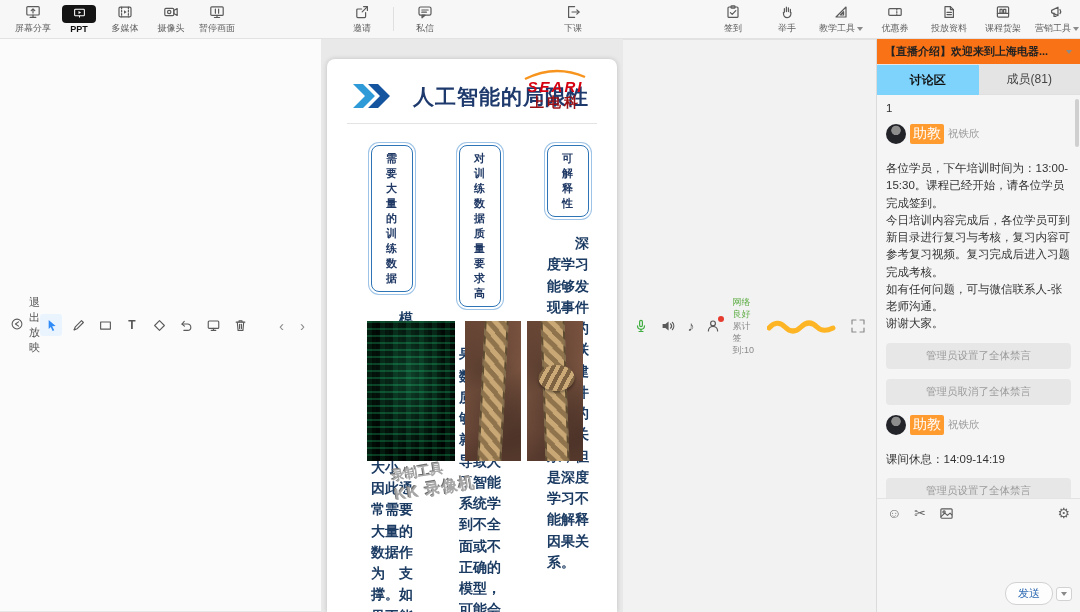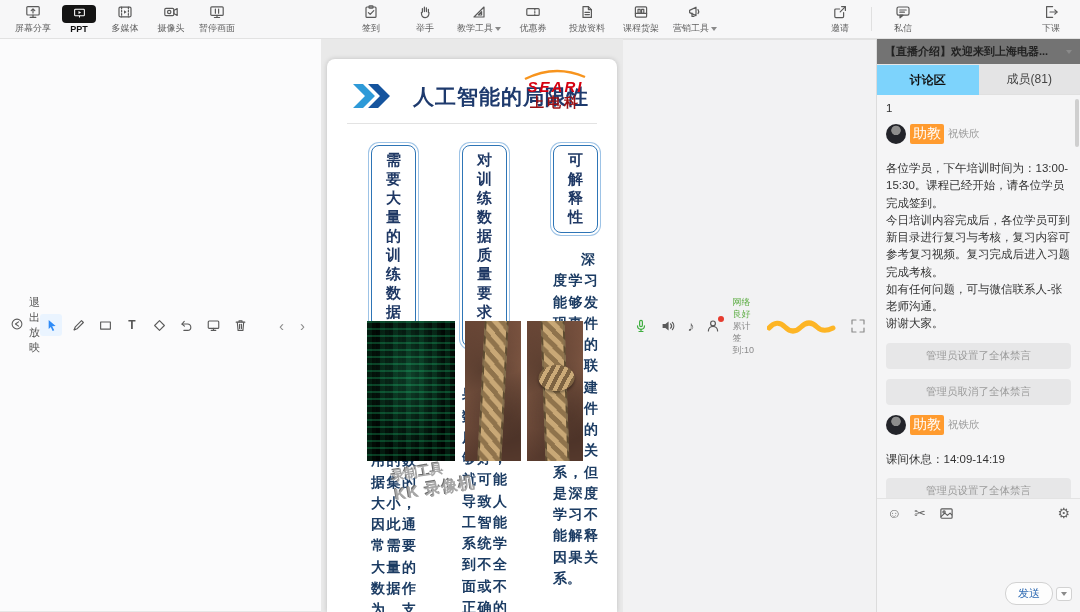--- a/index.html
+++ b/index.html
@@ -56,21 +56,21 @@
   .header-line { position:absolute; left:20px; right:20px; top:64px; height:1px; background:#e3e3e3; }
 
   .logo { position:absolute; right:30px; top:10px; text-align:center; line-height:1.05; }
   .logo .swoosh { display:block; margin:0 auto -2px auto; }
   .logo .brand { font-size:15px; font-weight:bold; color:#d6000f; letter-spacing:2px; font-style:italic; }
   .logo .sub { font-size:14px; font-weight:bold; color:#9b1013; letter-spacing:3px; }
 
   .columns { position:absolute; left:44px; right:44px; top:86px;
              display:grid; grid-template-columns:repeat(3,1fr); column-gap:46px; }
   .col { display:flex; flex-direction:column; align-items:center; }
-  .col-head { display:inline-block; padding:5px 14px; font-size:15px; font-weight:bold; color:#1f3864;
+  .col-head { display:inline-block; padding:5px 14px; font-size:11px; font-weight:bold; color:#1f3864;
               border:1px solid #2e75b6; border-radius:8px;
               box-shadow:0 0 0 2px #fff, 0 0 0 3px #9dc3e6; background:#fff; }
   .col-body { margin-top:16px; font-size:14px; color:#1c3c63; line-height:1.52;
               text-indent:2em; text-align:justify; font-weight:600; }
 
   .images { position:absolute; left:40px; right:24px; top:262px; height:140px;
             display:flex; gap:10px; }
   .img { position:relative; overflow:hidden; }
 
   .img-matrix { width:238px;
@@ -121,21 +121,21 @@
   .sb-text { font-size:9px; line-height:1.35; }
   .net { color:#5fae46; }
   .checkin { color:#8a8a8a; }
   .scribble { display:flex; align-items:center; margin-left:2px; }
   .resize { margin-left:auto; display:flex; align-items:center; cursor:pointer; }
 
   
   .sidebar { width:204px; background:#f5f5f6; border-left:1px solid #dcdcdc;
              display:flex; flex-direction:column; min-height:0; }
   .sb-header { flex:0 0 26px; display:flex; align-items:center; padding:0 8px;
-               font-size:11px; font-weight:bold; color:#222; background:#737373;
+               font-size:11px; font-weight:bold; color:#222; background:#f97316;
                border-bottom:1px solid #e6e6e6; white-space:nowrap; overflow:hidden; }
   .sb-header .caret { margin-left:auto; }
   .sb-tabs { flex:0 0 30px; display:flex; }
   .sb-tab { flex:1; display:flex; align-items:center; justify-content:center; font-size:12px;
             color:#444; background:#e4e4e5; cursor:pointer; border-bottom:1px solid #e0e0e0; }
   .sb-tab.active { background:#7dd3fc; font-weight:bold; color:#111; border-bottom:none; }
 
   .chat { flex:1; padding:7px 9px; overflow:hidden; display:flex; flex-direction:column;
           gap:10px; font-size:11.5px; position:relative; min-height:0; }
   .chat-scrollbar { position:absolute; right:1px; top:4px; width:4px; height:48px;
@@ -220,20 +220,56 @@
               <line x1="6.4" y1="5" x2="6.4" y2="9.2"></line>
               <line x1="9.6" y1="5" x2="9.6" y2="9.2"></line>
               <line x1="8" y1="11.4" x2="8" y2="13.4"></line>
               <line x1="5.4" y1="13.5" x2="10.6" y2="13.5"></line>
             </svg>
         </span>
         <span class="lb">暂停画面</span>
       </div>
     </div>
 
+    <div class="tb-group" style="margin-left:auto;">
+      <div class="tb-item">
+        <span class="ic">
+          <svg class="svgi" viewBox="0 0 16 16">
+              <path d="M11.6 8.6 V12.6 a1 1 0 0 1 -1 1 H3.8 a1 1 0 0 1 -1 -1 V6 a1 1 0 0 1 1 -1 H7.6"></path>
+              <path d="M9.6 2.6 H13.4 V6.4"></path>
+              <line x1="13.2" y1="2.8" x2="8.2" y2="7.8"></line>
+            </svg>
+        </span>
+        <span class="lb">邀请</span>
+      </div>
+      <div class="tb-sep"></div>
+      <div class="tb-item">
+        <span class="ic">
+          <svg class="svgi" viewBox="0 0 16 16">
+              <rect x="2" y="3" width="12" height="8.2" rx="1.6"></rect>
+              <polygon points="5,11.2 5,13.8 8,11.2"></polygon>
+              <line x1="4.8" y1="6" x2="11.2" y2="6"></line>
+              <line x1="4.8" y1="8.2" x2="9.4" y2="8.2"></line>
+            </svg>
+        </span>
+        <span class="lb">私信</span>
+      </div>
+      <div style="width:102px;"></div>
+      <div class="tb-item" style="margin-right:6px;">
+        <span class="ic">
+          <svg class="svgi" viewBox="0 0 16 16">
+              <path d="M9.6 2.6 H3.6 V13.4 H9.6"></path>
+              <line x1="7" y1="8" x2="14" y2="8"></line>
+              <path d="M11.8 5.8 L14 8 L11.8 10.2"></path>
+            </svg>
+        </span>
+        <span class="lb">下课</span>
+      </div>
+    </div>
+
     <div class="tb-group" style="margin-left:108px; gap:8px;">
       <div class="tb-item">
         <span class="ic">
           <svg class="svgi" viewBox="0 0 16 16">
               <rect x="3" y="3" width="10" height="10.4" rx="1"></rect>
               <rect x="6" y="1.8" width="4" height="2.4" rx="0.8"></rect>
               <polyline points="5.4,8.6 7.2,10.4 10.8,6.6"></polyline>
             </svg>
         </span>
         <span class="lb">签到</span>
@@ -295,56 +331,20 @@
           <svg class="svgi" viewBox="0 0 16 16">
               <polygon points="2.6,6.4 9,3.2 9,11.6 2.6,8.6"></polygon>
               <path d="M11 5.6 a3.4 3.4 0 0 1 0 4"></path>
               <path d="M5 9 v3.4 h2"></path>
             </svg>
         </span>
         <span class="lb">
             <span>营销工具</span>
             <span class="caret"></span>
           </span>
-      </div>
-    </div>
-
-    <div class="tb-group" style="margin-left:auto;">
-      <div class="tb-item">
-        <span class="ic">
-          <svg class="svgi" viewBox="0 0 16 16">
-              <path d="M11.6 8.6 V12.6 a1 1 0 0 1 -1 1 H3.8 a1 1 0 0 1 -1 -1 V6 a1 1 0 0 1 1 -1 H7.6"></path>
-              <path d="M9.6 2.6 H13.4 V6.4"></path>
-              <line x1="13.2" y1="2.8" x2="8.2" y2="7.8"></line>
-            </svg>
-        </span>
-        <span class="lb">邀请</span>
-      </div>
-      <div class="tb-sep"></div>
-      <div class="tb-item">
-        <span class="ic">
-          <svg class="svgi" viewBox="0 0 16 16">
-              <rect x="2" y="3" width="12" height="8.2" rx="1.6"></rect>
-              <polygon points="5,11.2 5,13.8 8,11.2"></polygon>
-              <line x1="4.8" y1="6" x2="11.2" y2="6"></line>
-              <line x1="4.8" y1="8.2" x2="9.4" y2="8.2"></line>
-            </svg>
-        </span>
-        <span class="lb">私信</span>
-      </div>
-      <div style="width:102px;"></div>
-      <div class="tb-item" style="margin-right:6px;">
-        <span class="ic">
-          <svg class="svgi" viewBox="0 0 16 16">
-              <path d="M9.6 2.6 H3.6 V13.4 H9.6"></path>
-              <line x1="7" y1="8" x2="14" y2="8"></line>
-              <path d="M11.8 5.8 L14 8 L11.8 10.2"></path>
-            </svg>
-        </span>
-        <span class="lb">下课</span>
       </div>
     </div>
   </header>
 
   <div class="main">
 
     <div class="leftcol">
 
       <div class="presenterbar">
         <div class="exit-btn">

